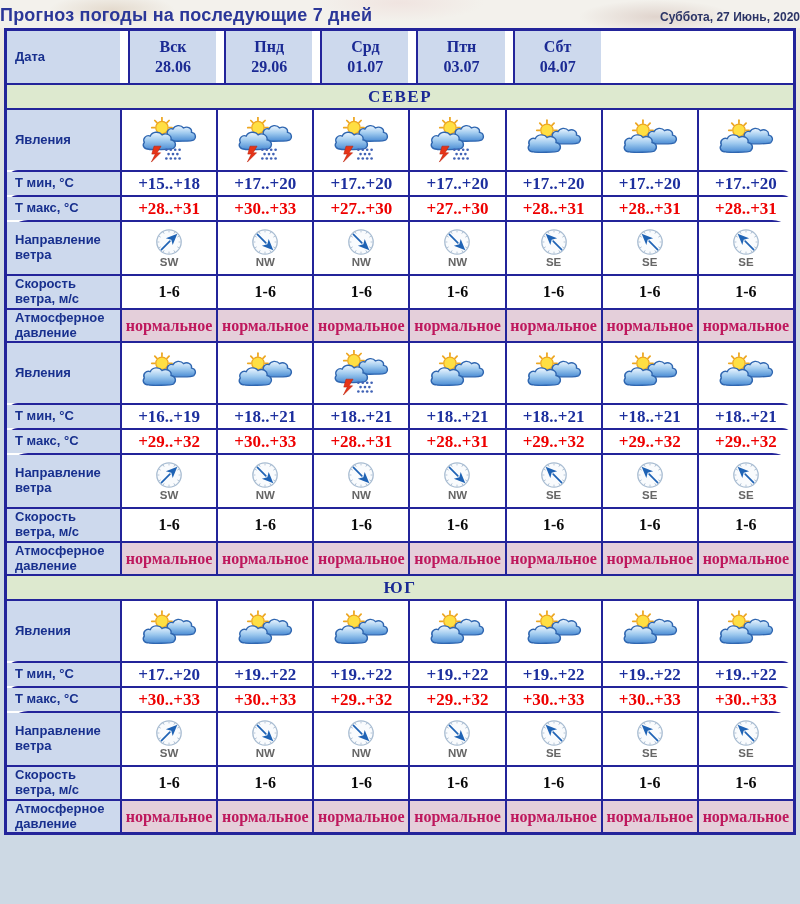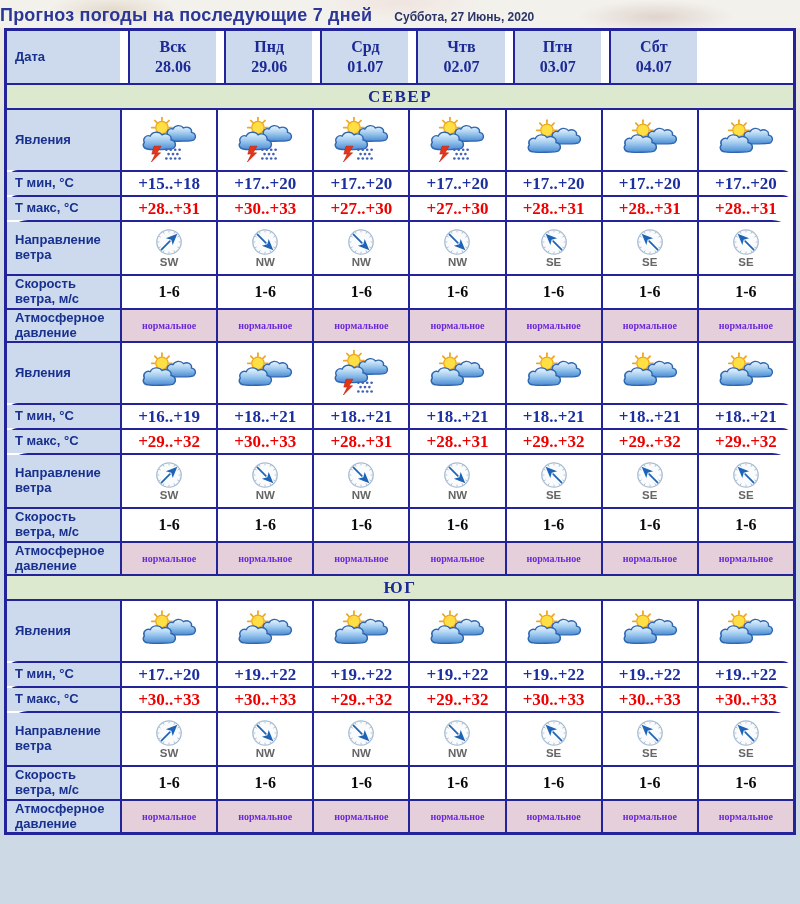--- a/index.html
+++ b/index.html
@@ -7,21 +7,21 @@
   body {
     font-family:"Liberation Sans", sans-serif;
     background:#cdd9e4;
     overflow:hidden;
   }
   .page { width:800px; height:904px;
     background: linear-gradient(180deg, #f2efe8 0px, #ece6da 60px, #d6dfe2 180px, #cdd9e4 320px, #cdd9e4 100%);
   }
   .title-bar {
     height:28px;
-    display:flex; justify-content:flex-start; align-items:flex-end;
+    display:flex; justify-content:space-between; align-items:flex-end;
     gap:22px; padding-bottom:2px;
     background:
       radial-gradient(90px 22px at 14% 35%, #e4dacd 0%, rgba(228,218,205,0) 70%),
       radial-gradient(120px 26px at 50% 10%, #f0e4e0 0%, rgba(240,228,224,0) 70%),
       radial-gradient(110px 24px at 82% 60%, #e0d4cd 0%, rgba(224,212,205,0) 70%),
       #f3f1ec;
   }
   .title { font-size:18px; font-weight:bold; color:#2b3798; letter-spacing:0.2px; }
   .report-date { font-size:12px; font-weight:bold; color:#2b3466; padding-bottom:2px; }
 
@@ -56,21 +56,21 @@
   .tmin-cell, .tmax-cell { font-family:"Liberation Serif", serif; font-weight:bold; font-size:17px; }
   .tmin-cell { color:#1c2f9e; }
   .tmax-cell { color:#ee0000; }
   .wind-row { height:54px;border-radius:21px; }
   .wind-cell { flex-direction:column; padding-top:2px;text-align:right; }
   .wind-label { font-size:11.5px; font-weight:600; color:#666666; line-height:1.15; }
   .speed-row { height:34px; }
   .speed-cell { font-family:"Liberation Serif", serif; font-weight:bold; font-size:16px; color:#0a0a0a; }
   .press-row { height:33px; }
   .press-cell { background:#e4cfda; font-family:"Liberation Serif", serif;
-    font-weight:600; font-size:10px; color:#6d28d9; }
+    font-weight:600; font-size:16px; color:#be185d; }
 </style>
 </head>
 <body>
 
 <div class="page">
 
   <svg width="0" height="0" style="position:absolute" aria-hidden="true">
     <defs>
       <linearGradient id="cg" x1="0" y1="0" x2="0" y2="1">
         <stop offset="0" stop-color="#eef7ff"></stop>
@@ -94,24 +94,20 @@
         </div>
         <div class="cell day-cell">
           <div class="day-name">Пнд</div>
           <div class="day-date">29.06</div>
         </div>
         <div class="cell day-cell">
           <div class="day-name">Срд</div>
           <div class="day-date">01.07</div>
         </div>
         <div class="cell day-cell">
-          <div class="day-name">Чтв</div>
-          <div class="day-date">02.07</div>
-        </div>
-        <div class="cell day-cell">
           <div class="day-name">Птн</div>
           <div class="day-date">03.07</div>
         </div>
         <div class="cell day-cell">
           <div class="day-name">Сбт</div>
           <div class="day-date">04.07</div>
         </div>
       </div>
       <div class="row band-row">
         <div class="band-text">СЕВЕР</div>

